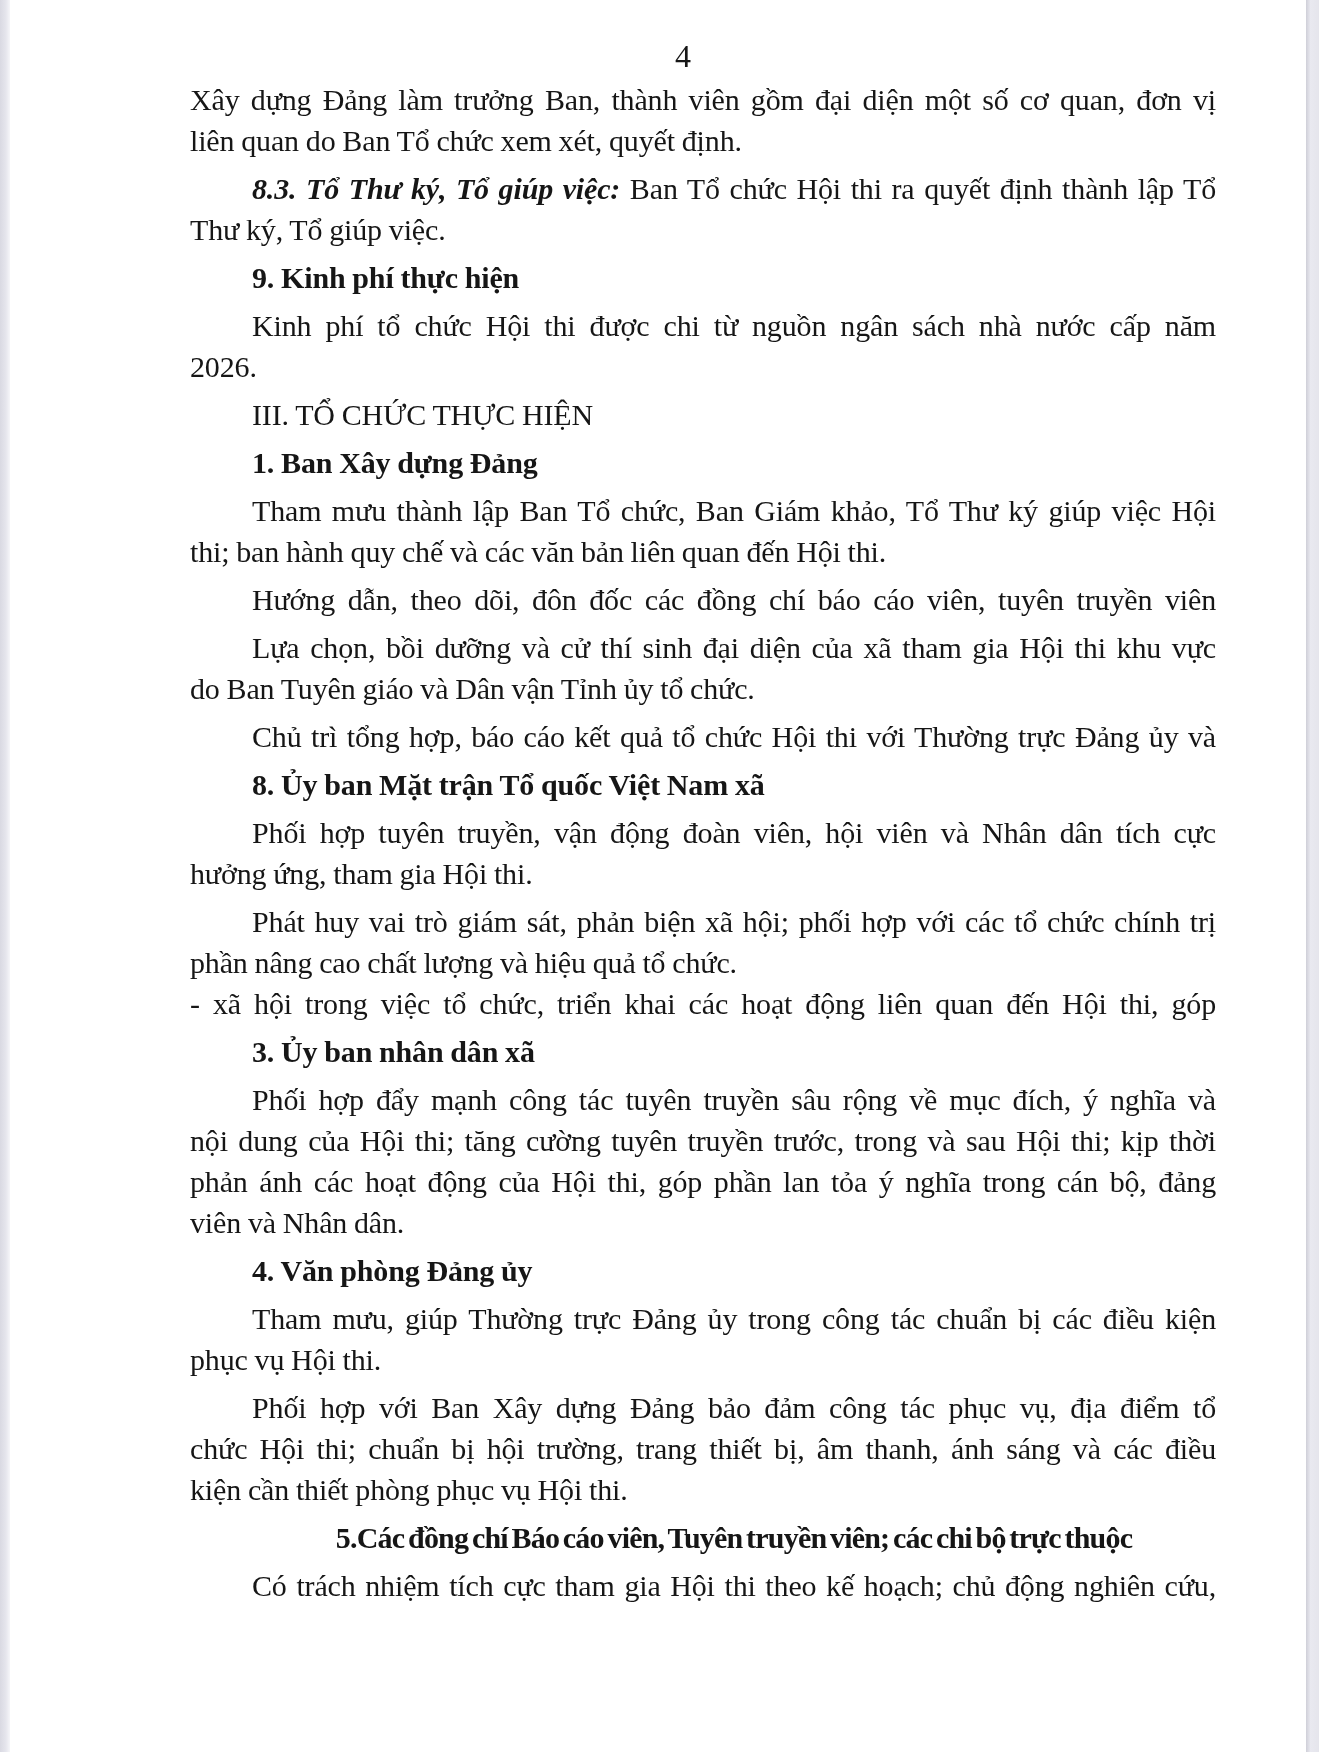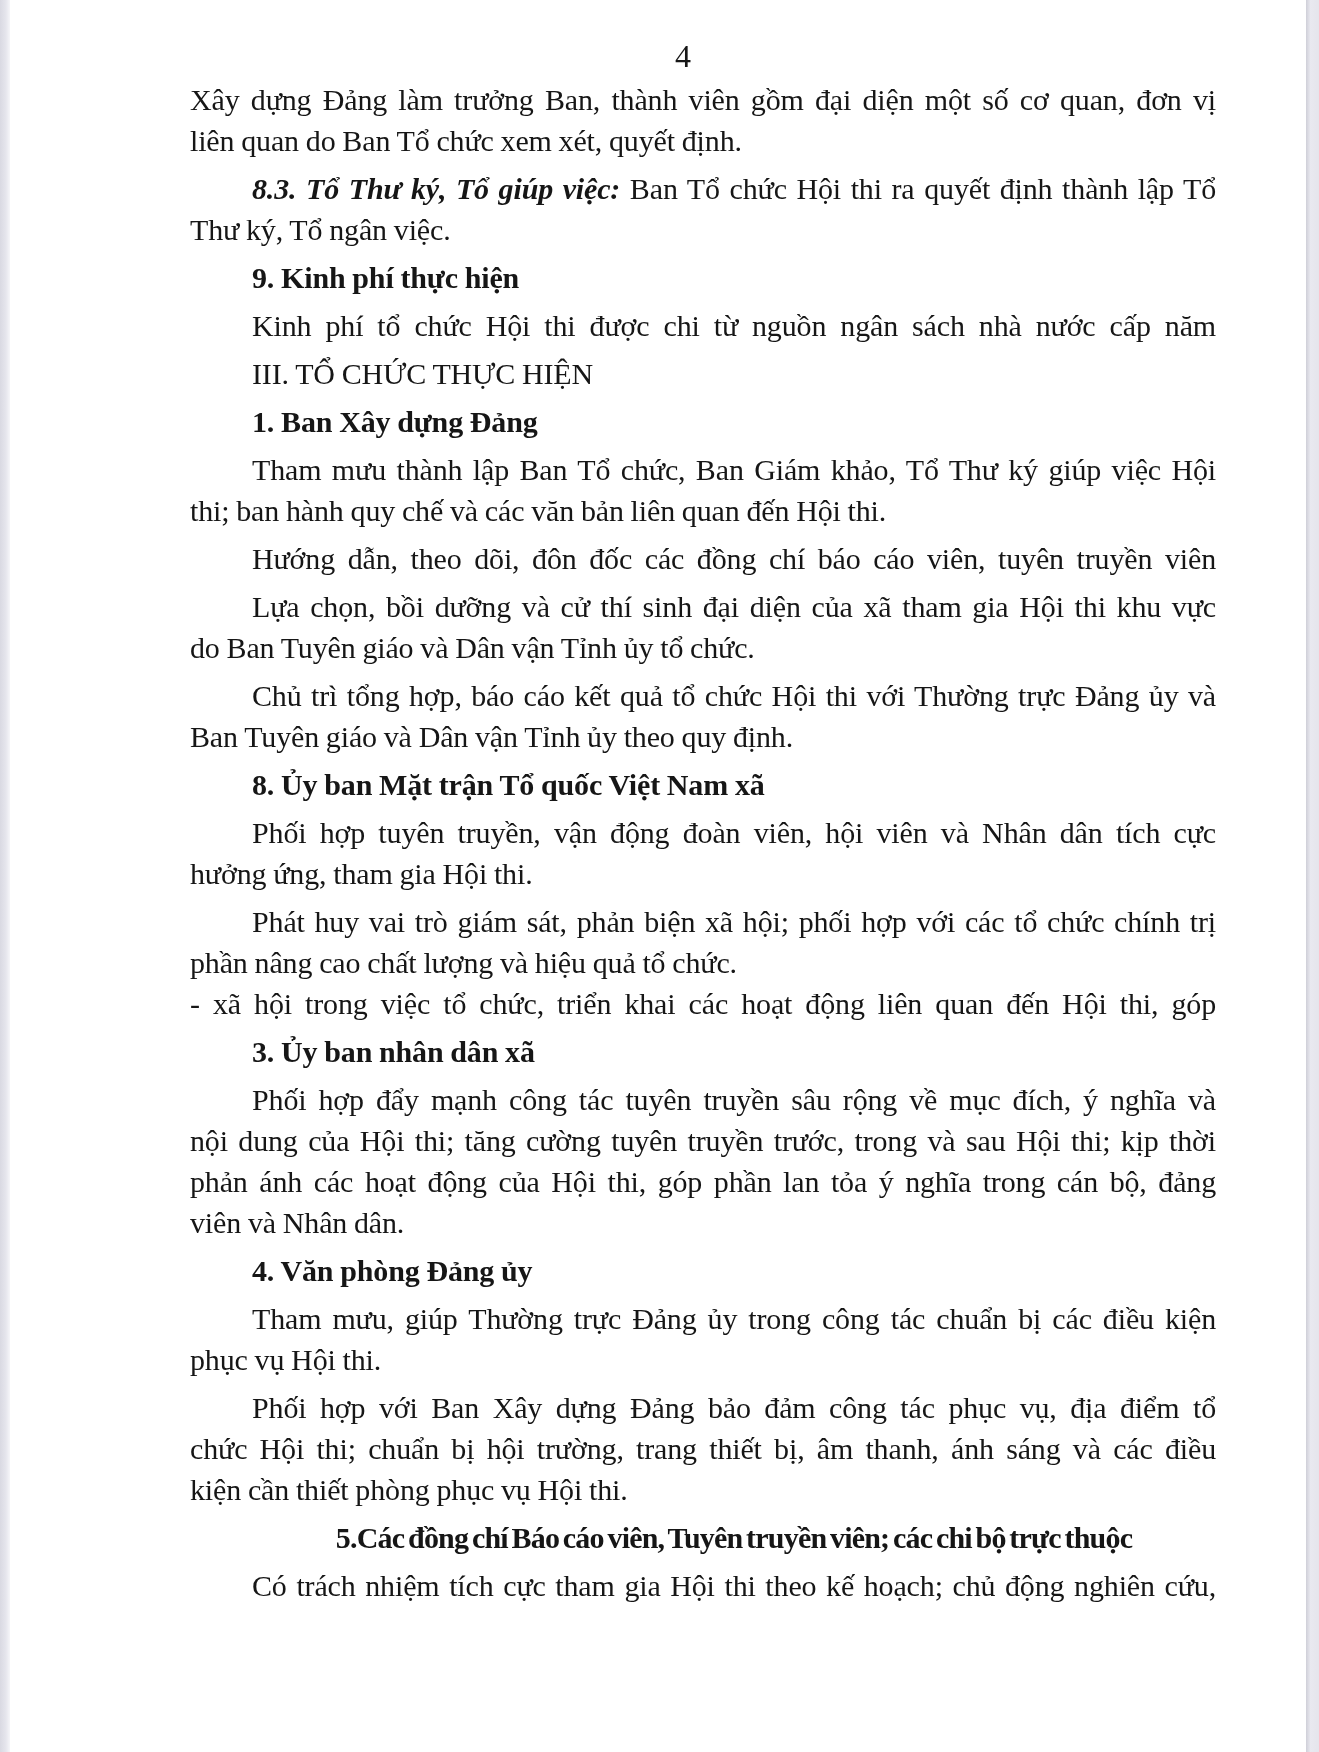--- a/index.html
+++ b/index.html
@@ -30,48 +30,48 @@
   <div class="edge-right"></div>
   <div class="content">
     <div class="page-number">4</div>
     <div id="doc-body">
         <div class="block">
           <div class="line fill">Xây dựng Đảng làm trưởng Ban, thành viên gồm đại diện một số cơ quan, đơn vị</div>
           <div class="line">liên quan do Ban Tổ chức xem xét, quyết định.</div>
         </div>
         <div class="block">
           <div class="line indent fill"><span class="lead">8.3. Tổ Thư ký, Tổ giúp việc:</span> Ban Tổ chức Hội thi ra quyết định thành lập Tổ</div>
-          <div class="line">Thư ký, Tổ ngân việc.</div>
+          <div class="line">Thư ký, Tổ giúp việc.</div>
         </div>
         <div class="block heading">
           <div class="line indent">9. Kinh phí thực hiện</div>
         </div>
         <div class="block">
           <div class="line indent fill">Kinh phí tổ chức Hội thi được chi từ nguồn ngân sách nhà nước cấp năm</div>
+          <div class="line">2026.</div>
         </div>
         <div class="block caps">
           <div class="line indent">III. TỔ CHỨC THỰC HIỆN</div>
         </div>
         <div class="block heading">
           <div class="line indent">1. Ban Xây dựng Đảng</div>
         </div>
         <div class="block">
           <div class="line indent fill">Tham mưu thành lập Ban Tổ chức, Ban Giám khảo, Tổ Thư ký giúp việc Hội</div>
           <div class="line">thi; ban hành quy chế và các văn bản liên quan đến Hội thi.</div>
         </div>
         <div class="block">
           <div class="line indent fill">Hướng dẫn, theo dõi, đôn đốc các đồng chí báo cáo viên, tuyên truyền viên</div>
         </div>
         <div class="block">
           <div class="line indent fill">Lựa chọn, bồi dưỡng và cử thí sinh đại diện của xã tham gia Hội thi khu vực</div>
           <div class="line">do Ban Tuyên giáo và Dân vận Tỉnh ủy tổ chức.</div>
         </div>
         <div class="block">
           <div class="line indent fill">Chủ trì tổng hợp, báo cáo kết quả tổ chức Hội thi với Thường trực Đảng ủy và</div>
-          <div class="line">Ban Tuyên giáo và Dân vận Tỉnh ủy theo quy định.</div>
         </div>
         <div class="block heading">
           <div class="line indent">8. Ủy ban Mặt trận Tổ quốc Việt Nam xã</div>
         </div>
         <div class="block">
           <div class="line indent fill">Phối hợp tuyên truyền, vận động đoàn viên, hội viên và Nhân dân tích cực</div>
           <div class="line">hưởng ứng, tham gia Hội thi.</div>
         </div>
         <div class="block">
           <div class="line indent fill">Phát huy vai trò giám sát, phản biện xã hội; phối hợp với các tổ chức chính trị</div>

